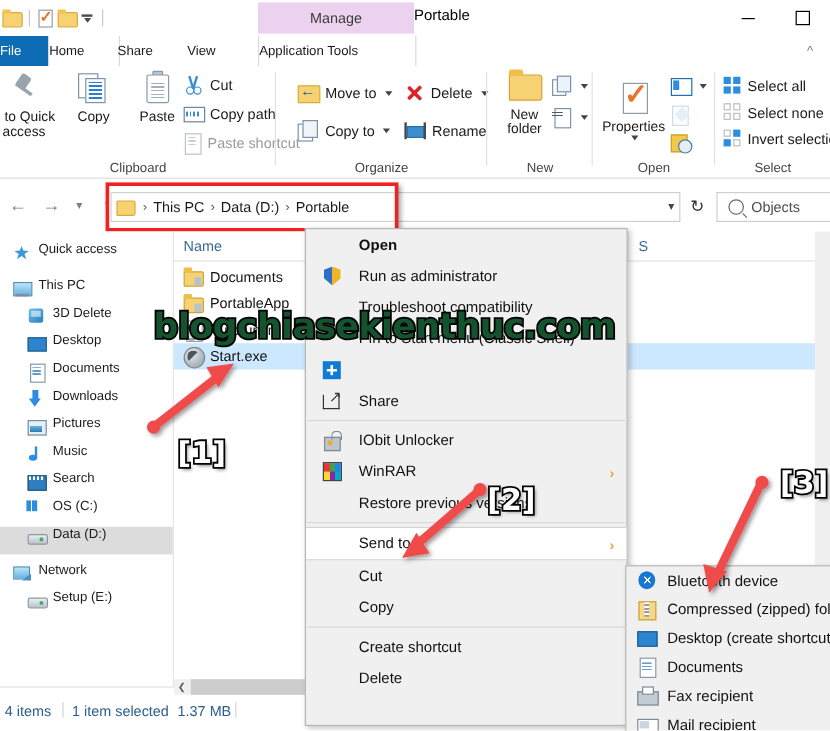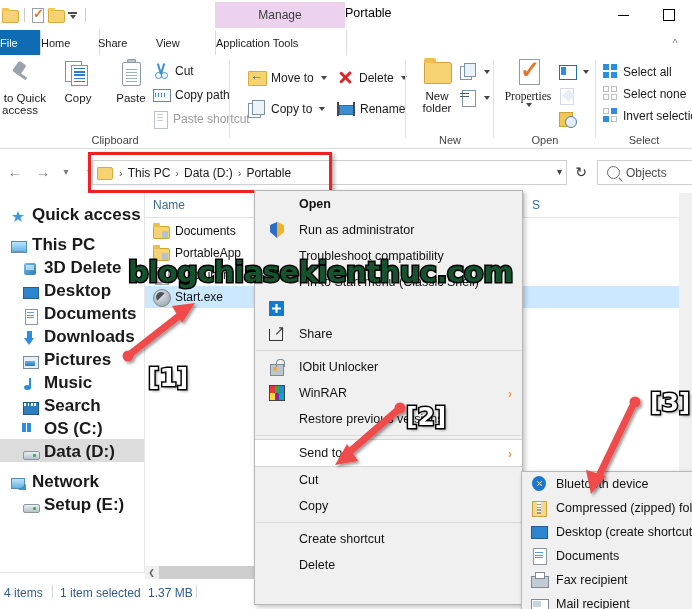--- a/index.html
+++ b/index.html
@@ -158,21 +158,21 @@
   .s-mag{width:11px;height:11px;border:1.4px solid #6a6a6a;border-radius:50%;position:relative;}
   .s-mag:after{content:"";position:absolute;right:-4px;bottom:-2px;width:5px;height:1.4px;background:#6a6a6a;transform:rotate(45deg);}
   .searchbox .ph{font-size:12px;color:#4a4a4a;}
 
   
   .redbox{position:absolute;left:88px;top:152px;width:238px;height:35px;border:3px solid #ee2222;box-shadow:2px 2px 4px rgba(0,0,0,.35);}
 
   
   .main{position:absolute;left:0;top:193px;width:692px;height:379px;background:#fff;}
   .navpane{position:absolute;left:0;top:0;width:144px;height:379px;background:#fff;border-right:1px solid #e6e6e6;overflow:hidden;}
-  .navitem{height:23px;display:flex;align-items:flex-end;font-size:17px;color:#1a1a1a;white-space:nowrap;font-weight:bold;}
+  .navitem{height:23px;display:flex;align-items:flex-start;font-size:11px;color:#1a1a1a;white-space:nowrap;}
   .navitem.sel{background:#dcdcdc;}
   .navitem .nm{margin-left:5px;}
   .ni-ico{width:17px;height:17px;position:relative;flex:0 0 17px;}
 
   .ic-quick:before{content:"";position:absolute;left:2px;top:3px;width:12px;height:11px;background:#3a9ad9;clip-path:polygon(50% 0,62% 35%,100% 38%,70% 60%,82% 100%,50% 75%,18% 100%,30% 60%,0 38%,38% 35%);}
   .ic-thispc:before{content:"";position:absolute;left:1px;top:3px;width:14px;height:10px;background:linear-gradient(#bfe3f7,#63b3e4);border:1px solid #4a8fc0;}
   .ic-thispc:after{content:"";position:absolute;left:3px;top:13px;width:11px;height:2px;background:#7f8c97;}
   .ic-3d:before{content:"";position:absolute;left:2px;top:2px;width:12px;height:12px;background:linear-gradient(135deg,#6fc5ee,#2b7cb8);border-radius:2px;}
   .ic-3d:after{content:"";position:absolute;left:4px;top:4px;width:8px;height:5px;background:rgba(255,255,255,.55);}
   .ic-desk:before{content:"";position:absolute;left:1px;top:3px;width:14px;height:10px;background:#2d85cf;border:1.2px solid #27618f;}
@@ -369,20 +369,21 @@
       </div>
       <div class="smbtn" style="left:107px;top:12px;">
         <span class="ic-del"></span>
         <span class="lbl">Delete</span>
         <span class="caret"></span>
       </div>
       <div class="smbtn" style="left:107px;top:43px;">
         <span class="ic-ren"></span>
         <span class="lbl">Rename</span>
       </div>
+      <div class="glabel">Organize</div>
       <div class="gdiv"></div>
     </div>
 
     <div class="rgroup" style="left:406px;width:88px;">
       <div class="bigbtn" style="left:3px;top:2px;">
         <span class="ic-nfold"></span>
         <span class="lbl">New<br>folder</span>
       </div>
       <div class="smbtn" style="left:54px;top:6px;">
         <span class="ic-nitem">
@@ -393,21 +394,21 @@
       </div>
       <div class="smbtn" style="left:54px;top:32px;">
         <span class="ic-ease"></span>
         <span class="caret"></span>
       </div>
       <div class="glabel">New</div>
       <div class="gdiv"></div>
     </div>
 
     <div class="rgroup" style="left:494px;width:102px;">
-      <div class="bigbtn" style="left:3px;top:2px;width:62px;font-family:Liberation Serif, serif;">
+      <div class="bigbtn" style="left:3px;top:12px;width:62px;">
         <span class="ic-prop"></span>
         <span class="lbl">Properties</span>
         <span class="caret" style="margin-top:1px;"></span>
       </div>
       <div class="smbtn" style="left:65px;top:6px;">
         <span class="ic-open1"></span>
         <span class="caret"></span>
       </div>
       <div class="smbtn" style="left:65px;top:30px;">
         <span class="ic-edit"></span>

